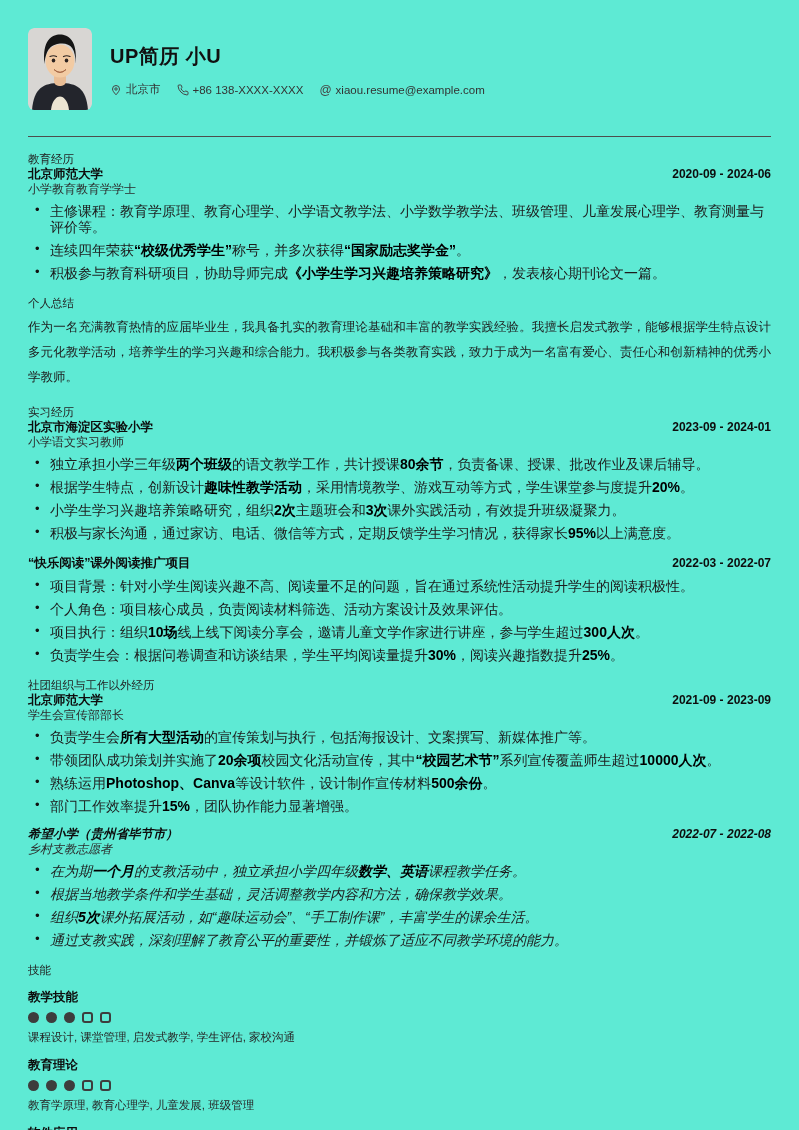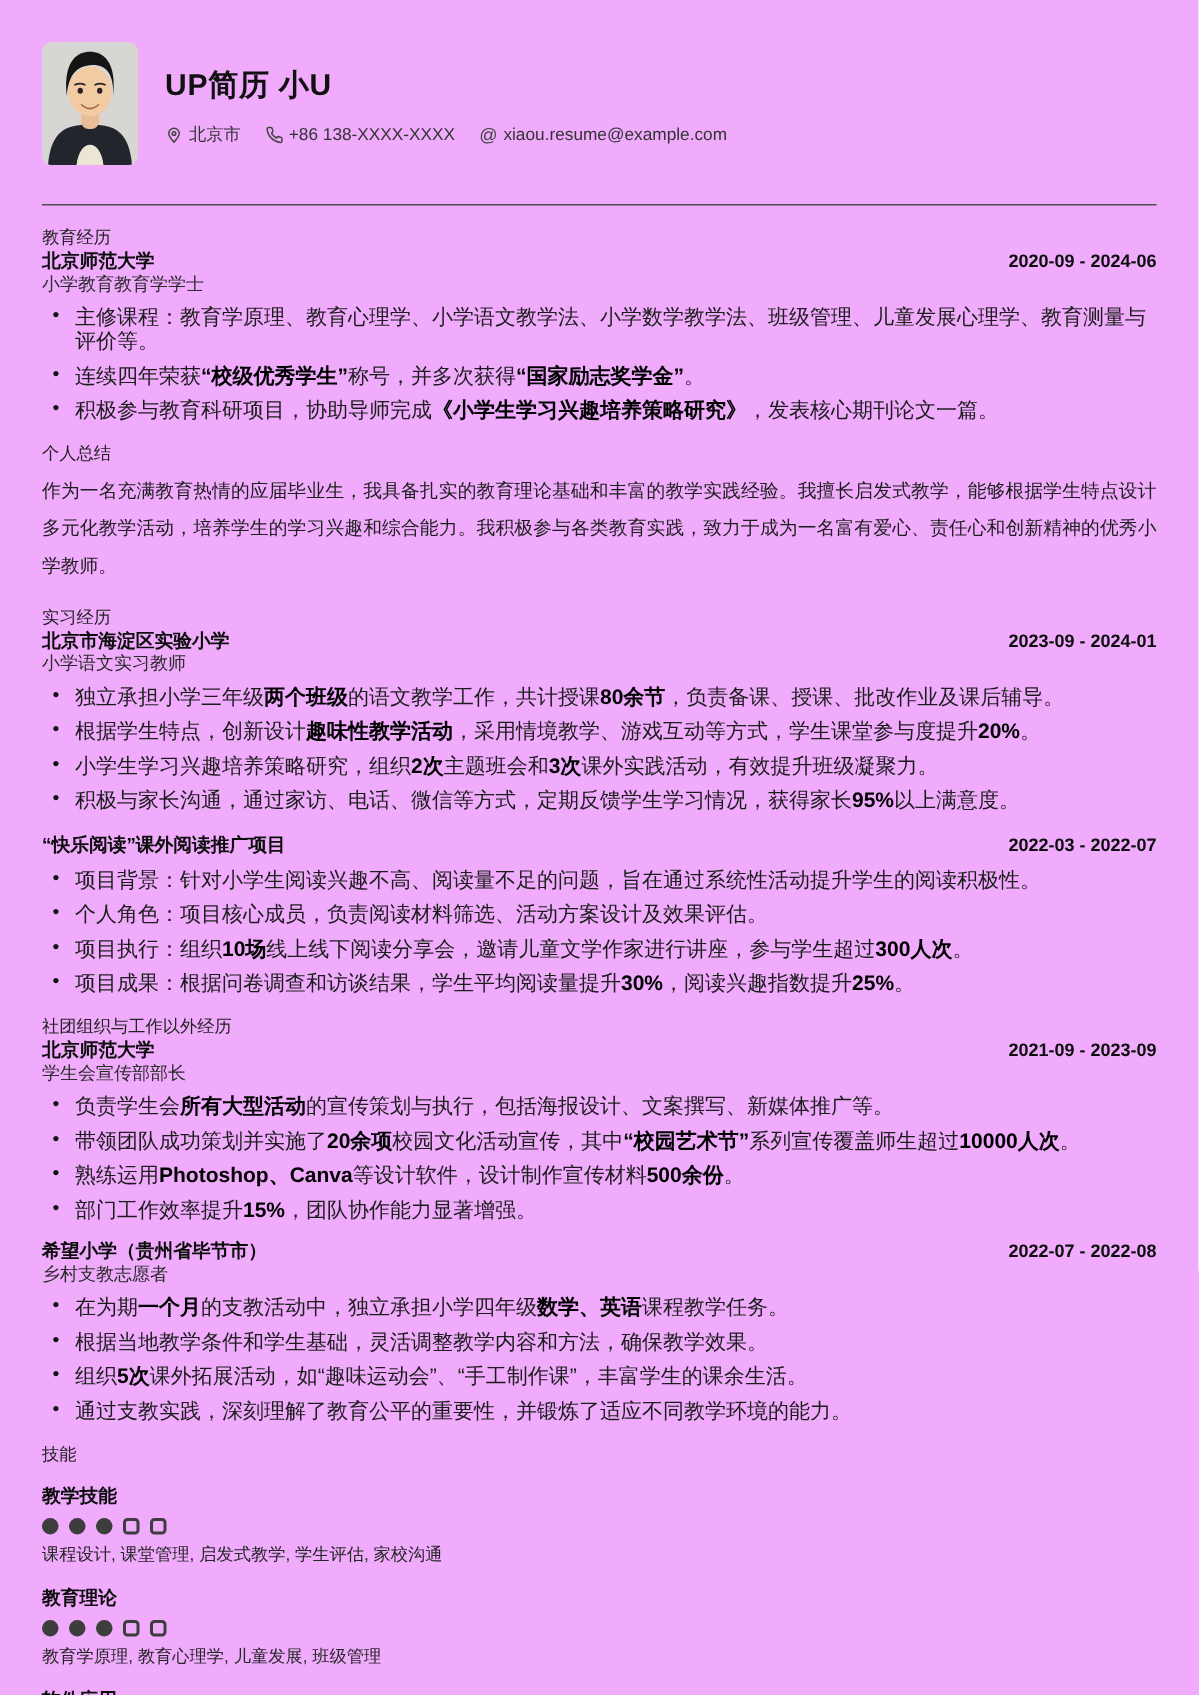--- a/index.html
+++ b/index.html
@@ -1,35 +1,35 @@
 <!DOCTYPE html>
 <html><head>
 <meta charset="utf-8">
 <style>
   html,body{margin:0;padding:0;background:#fff;}
   .page{
     width:799px;height:1130px;box-sizing:border-box;
-    padding:28px 28px 0 28px;overflow:hidden;background:#f0abfc;
+    padding:28px 28px 0 28px;overflow:hidden;background:#5eead4;
     font-family:"Liberation Sans","DejaVu Sans",sans-serif;color:#1f1f1f;
   }
   
   .hdr{display:flex;align-items:center;gap:18px;}
   .avatar{width:64px;height:82px;border-radius:6px;overflow:hidden;flex:0 0 auto;}
   .avatar svg{display:block;}
   .hname{font-size:20px;font-weight:700;color:#111;margin:2px 0 12px 0;letter-spacing:.5px;}
   .contact{display:flex;align-items:center;gap:16px;font-size:11.5px;color:#333;}
   .citem{display:flex;align-items:center;gap:4px;}
   .cicon{display:inline-flex;color:#444;}
   .at{font-size:12px;color:#444;font-weight:400;line-height:1;}
   .rule{border:none;border-top:1px solid #4d4d4d;margin:26px 0 0 0;}
   
   section{margin-top:15px;}
   .sec-title{font-size:11.5px;color:#222;line-height:14px;}
   .entry{margin-top:1px;}
-  .entry + .entry{margin-top:13px;}
+  .entry + .entry{margin-top:13px;font-style:italic;}
   .row{display:flex;justify-content:space-between;align-items:baseline;}
   .org{font-size:12.5px;font-weight:700;color:#0d0d0d;line-height:15px;}
   .date{font-size:12px;font-weight:700;color:#0d0d0d;white-space:nowrap;}
   .subrow{display:flex;justify-content:flex-start;font-size:12px;color:#2b2b2b;line-height:14px;}
   ul.bullets{list-style:none;margin:7px 0 0 0;padding:0;}
   ul.bullets li{position:relative;padding-left:22px;font-size:14px;line-height:16px;margin:0 0 7px 0;color:#1c1c1c;}
   ul.bullets li::before{content:"•";position:absolute;left:7px;top:-1px;font-size:13px;color:#111;}
   .b{font-weight:700;color:#000;}
   .summary-text{font-size:12.5px;line-height:25px;margin-top:5px;color:#1d1d1d;text-align:justify;}
   
@@ -141,21 +141,21 @@
   <section>
     <div class="entry">
       <div class="row">
         <span class="org">“快乐阅读”课外阅读推广项目</span>
         <span class="date">2022-03 - 2022-07</span>
       </div>
       <ul class="bullets">
         <li><span>项目背景：针对小学生阅读兴趣不高、阅读量不足的问题，旨在通过系统性活动提升学生的阅读积极性。</span></li>
         <li><span>个人角色：项目核心成员，负责阅读材料筛选、活动方案设计及效果评估。</span></li>
         <li><span>项目执行：组织</span><span class="b">10场</span><span>线上线下阅读分享会，邀请儿童文学作家进行讲座，参与学生超过</span><span class="b">300人次</span><span>。</span></li>
-        <li><span>项目成果：根据问卷调查和访谈结果，学生平均阅读量提升</span><span class="b">30%</span><span>，阅读兴趣指数提升</span><span class="b">25%</span><span>。</span></li>
+        <li><span>负责学生会：根据问卷调查和访谈结果，学生平均阅读量提升</span><span class="b">30%</span><span>，阅读兴趣指数提升</span><span class="b">25%</span><span>。</span></li>
       </ul>
     </div>
   </section>
 
   <section>
     <div class="sec-title">社团组织与工作以外经历</div>
     <div class="entry">
       <div class="row">
         <span class="org">北京师范大学</span>
         <span class="date">2021-09 - 2023-09</span>

